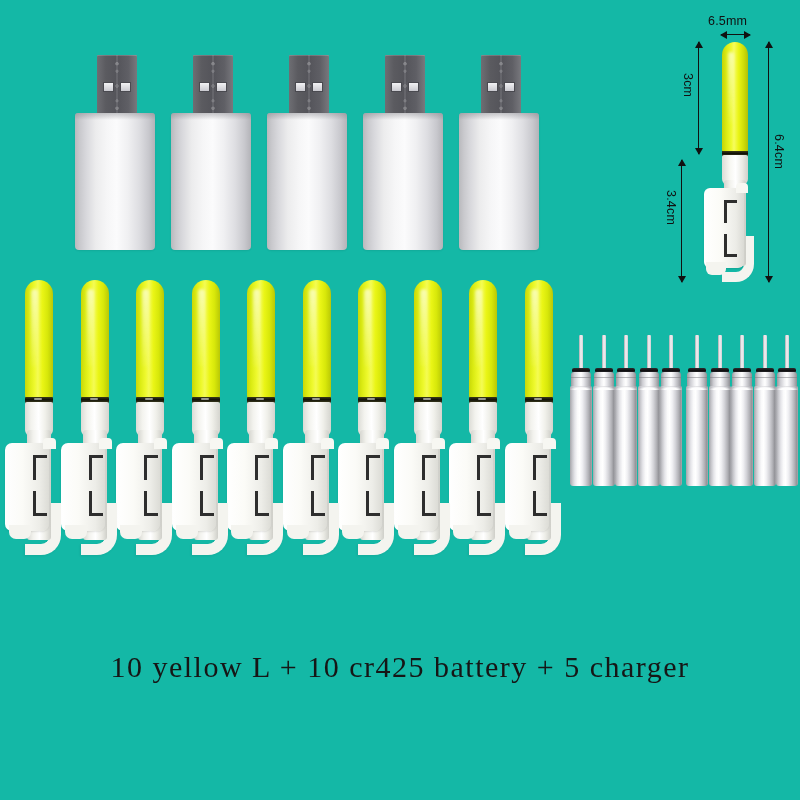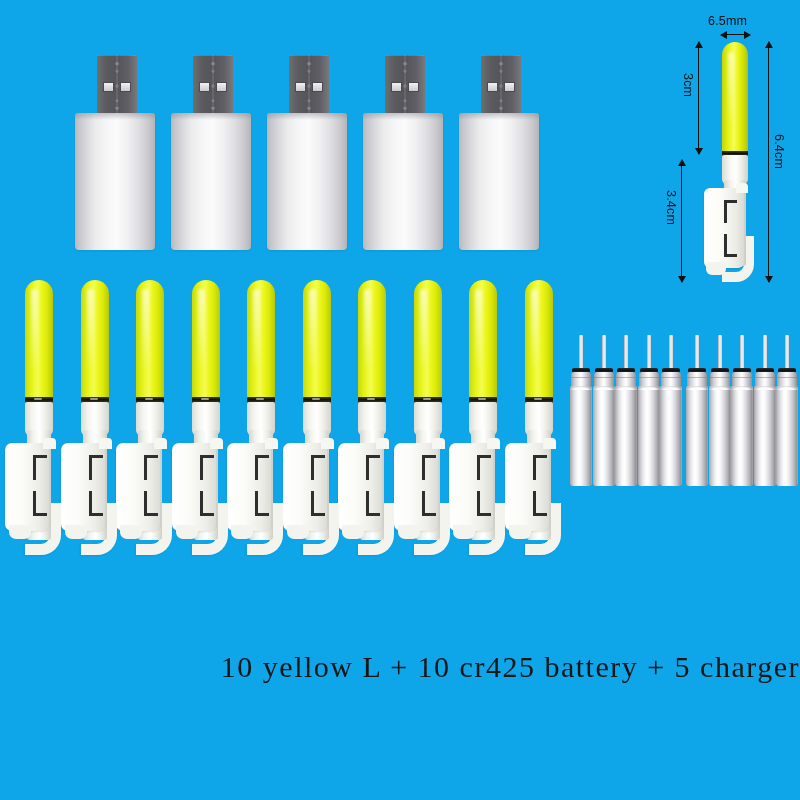--- a/index.html
+++ b/index.html
@@ -2,21 +2,21 @@
 <html><head>
 <meta charset="utf-8">
 <title>Product Listing Image</title>
 <style>
   html,body{margin:0;padding:0;background:#ffffff;}
   body{
     width:800px;height:800px;position:relative;overflow:hidden;
     font-family:"Liberation Sans", sans-serif;
     -webkit-font-smoothing:antialiased;
   }
-  #stage{position:absolute;left:0;top:0;width:800px;height:800px;background:#0ea5e9;}
+  #stage{position:absolute;left:0;top:0;width:800px;height:800px;background:#14b8a6;}
 
   
   #charger-row{position:absolute;left:75px;top:55px;width:470px;height:200px;}
   .charger{position:absolute;top:0;width:80px;height:195px;}
   .usb-plug{
     position:absolute;left:22px;top:0;width:40px;height:62px;
     background:linear-gradient(90deg,#6e6e73 0%,#5b5b60 22%,#54545a 50%,#5f5f65 78%,#78787d 100%);
     border-radius:1px;
     box-shadow:inset 0 1px 0 rgba(255,255,255,.18);
   }
@@ -218,21 +218,21 @@
   .arr-v{position:absolute;width:1.4px;background:#111;}
   .arr-v:before,.arr-v:after{
     content:"";position:absolute;left:-3.3px;width:0;height:0;
     border-left:4px solid transparent;border-right:4px solid transparent;
   }
   .arr-v:before{top:-1px;border-bottom:7px solid #111;}
   .arr-v:after{bottom:-1px;border-top:7px solid #111;}
 
   
   #caption{
-    position:absolute;left:0;top:650px;width:800px;text-align:right;
+    position:absolute;left:0;top:650px;width:800px;text-align:center;
     font-family:"Liberation Serif", serif;
     font-size:30px;color:#161616;letter-spacing:1.5px;white-space:nowrap;
   }
 </style>
 </head>
 <body>
 
 <div id="stage">
 
   <div id="charger-row">

